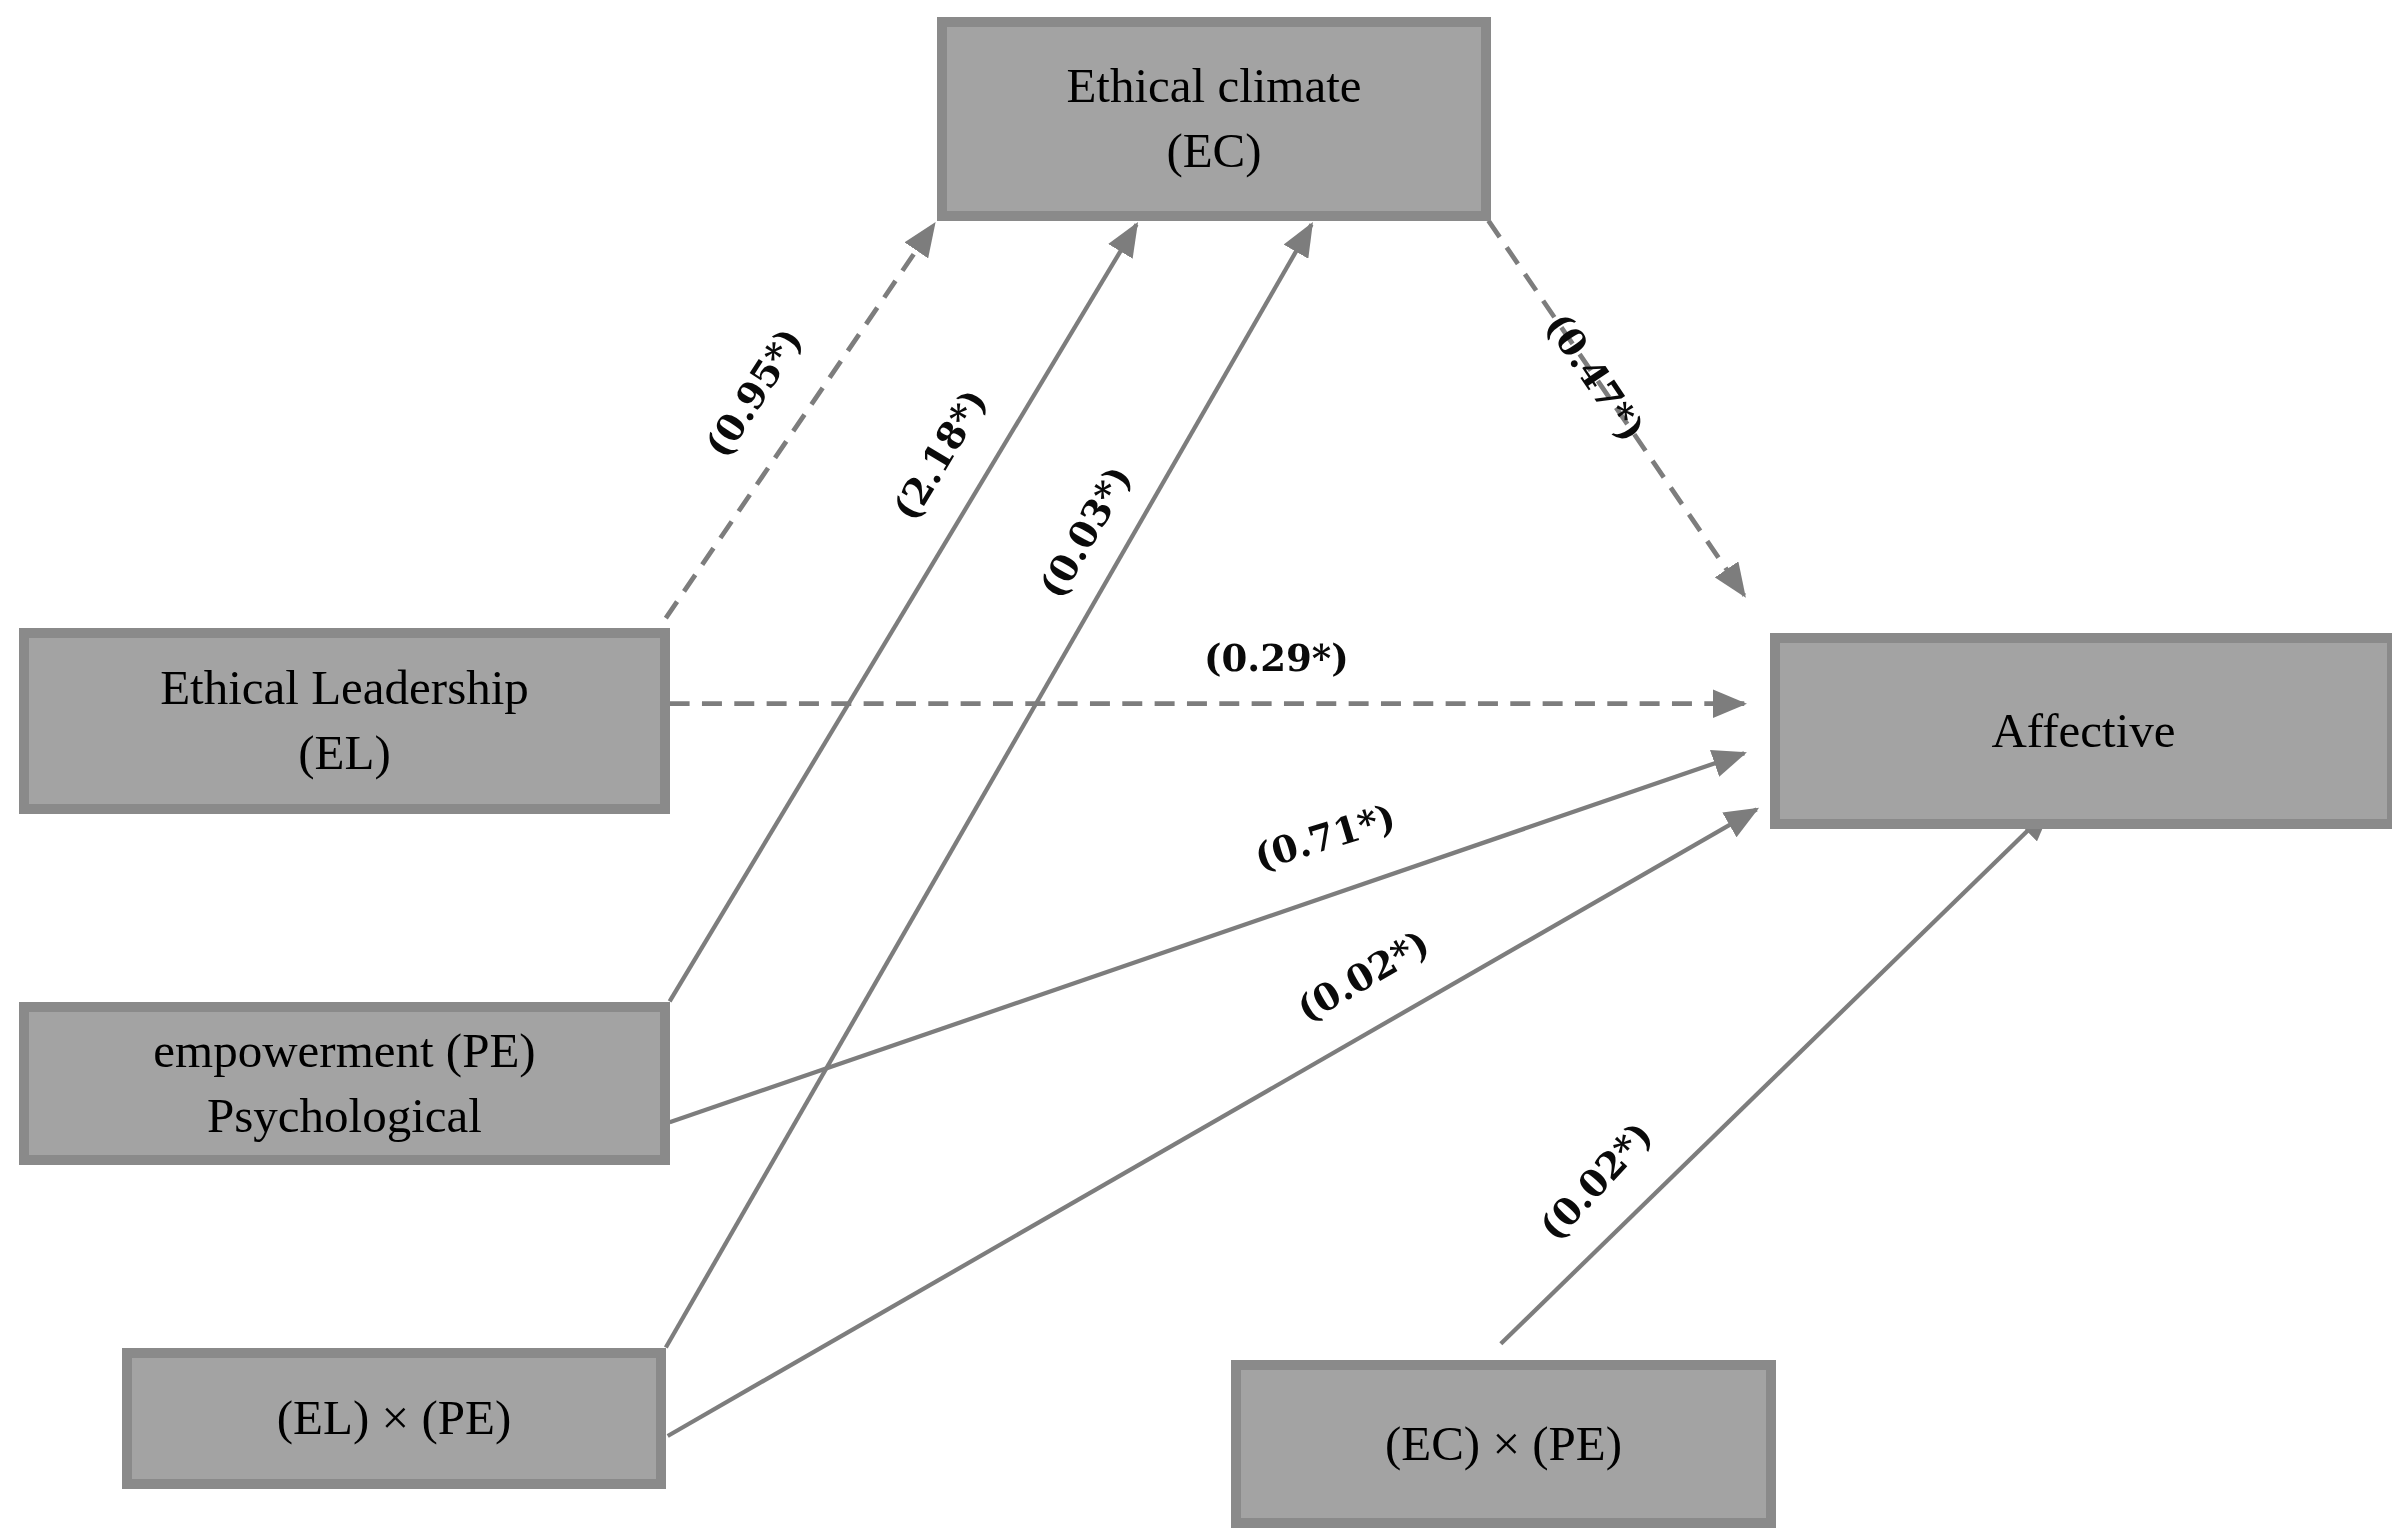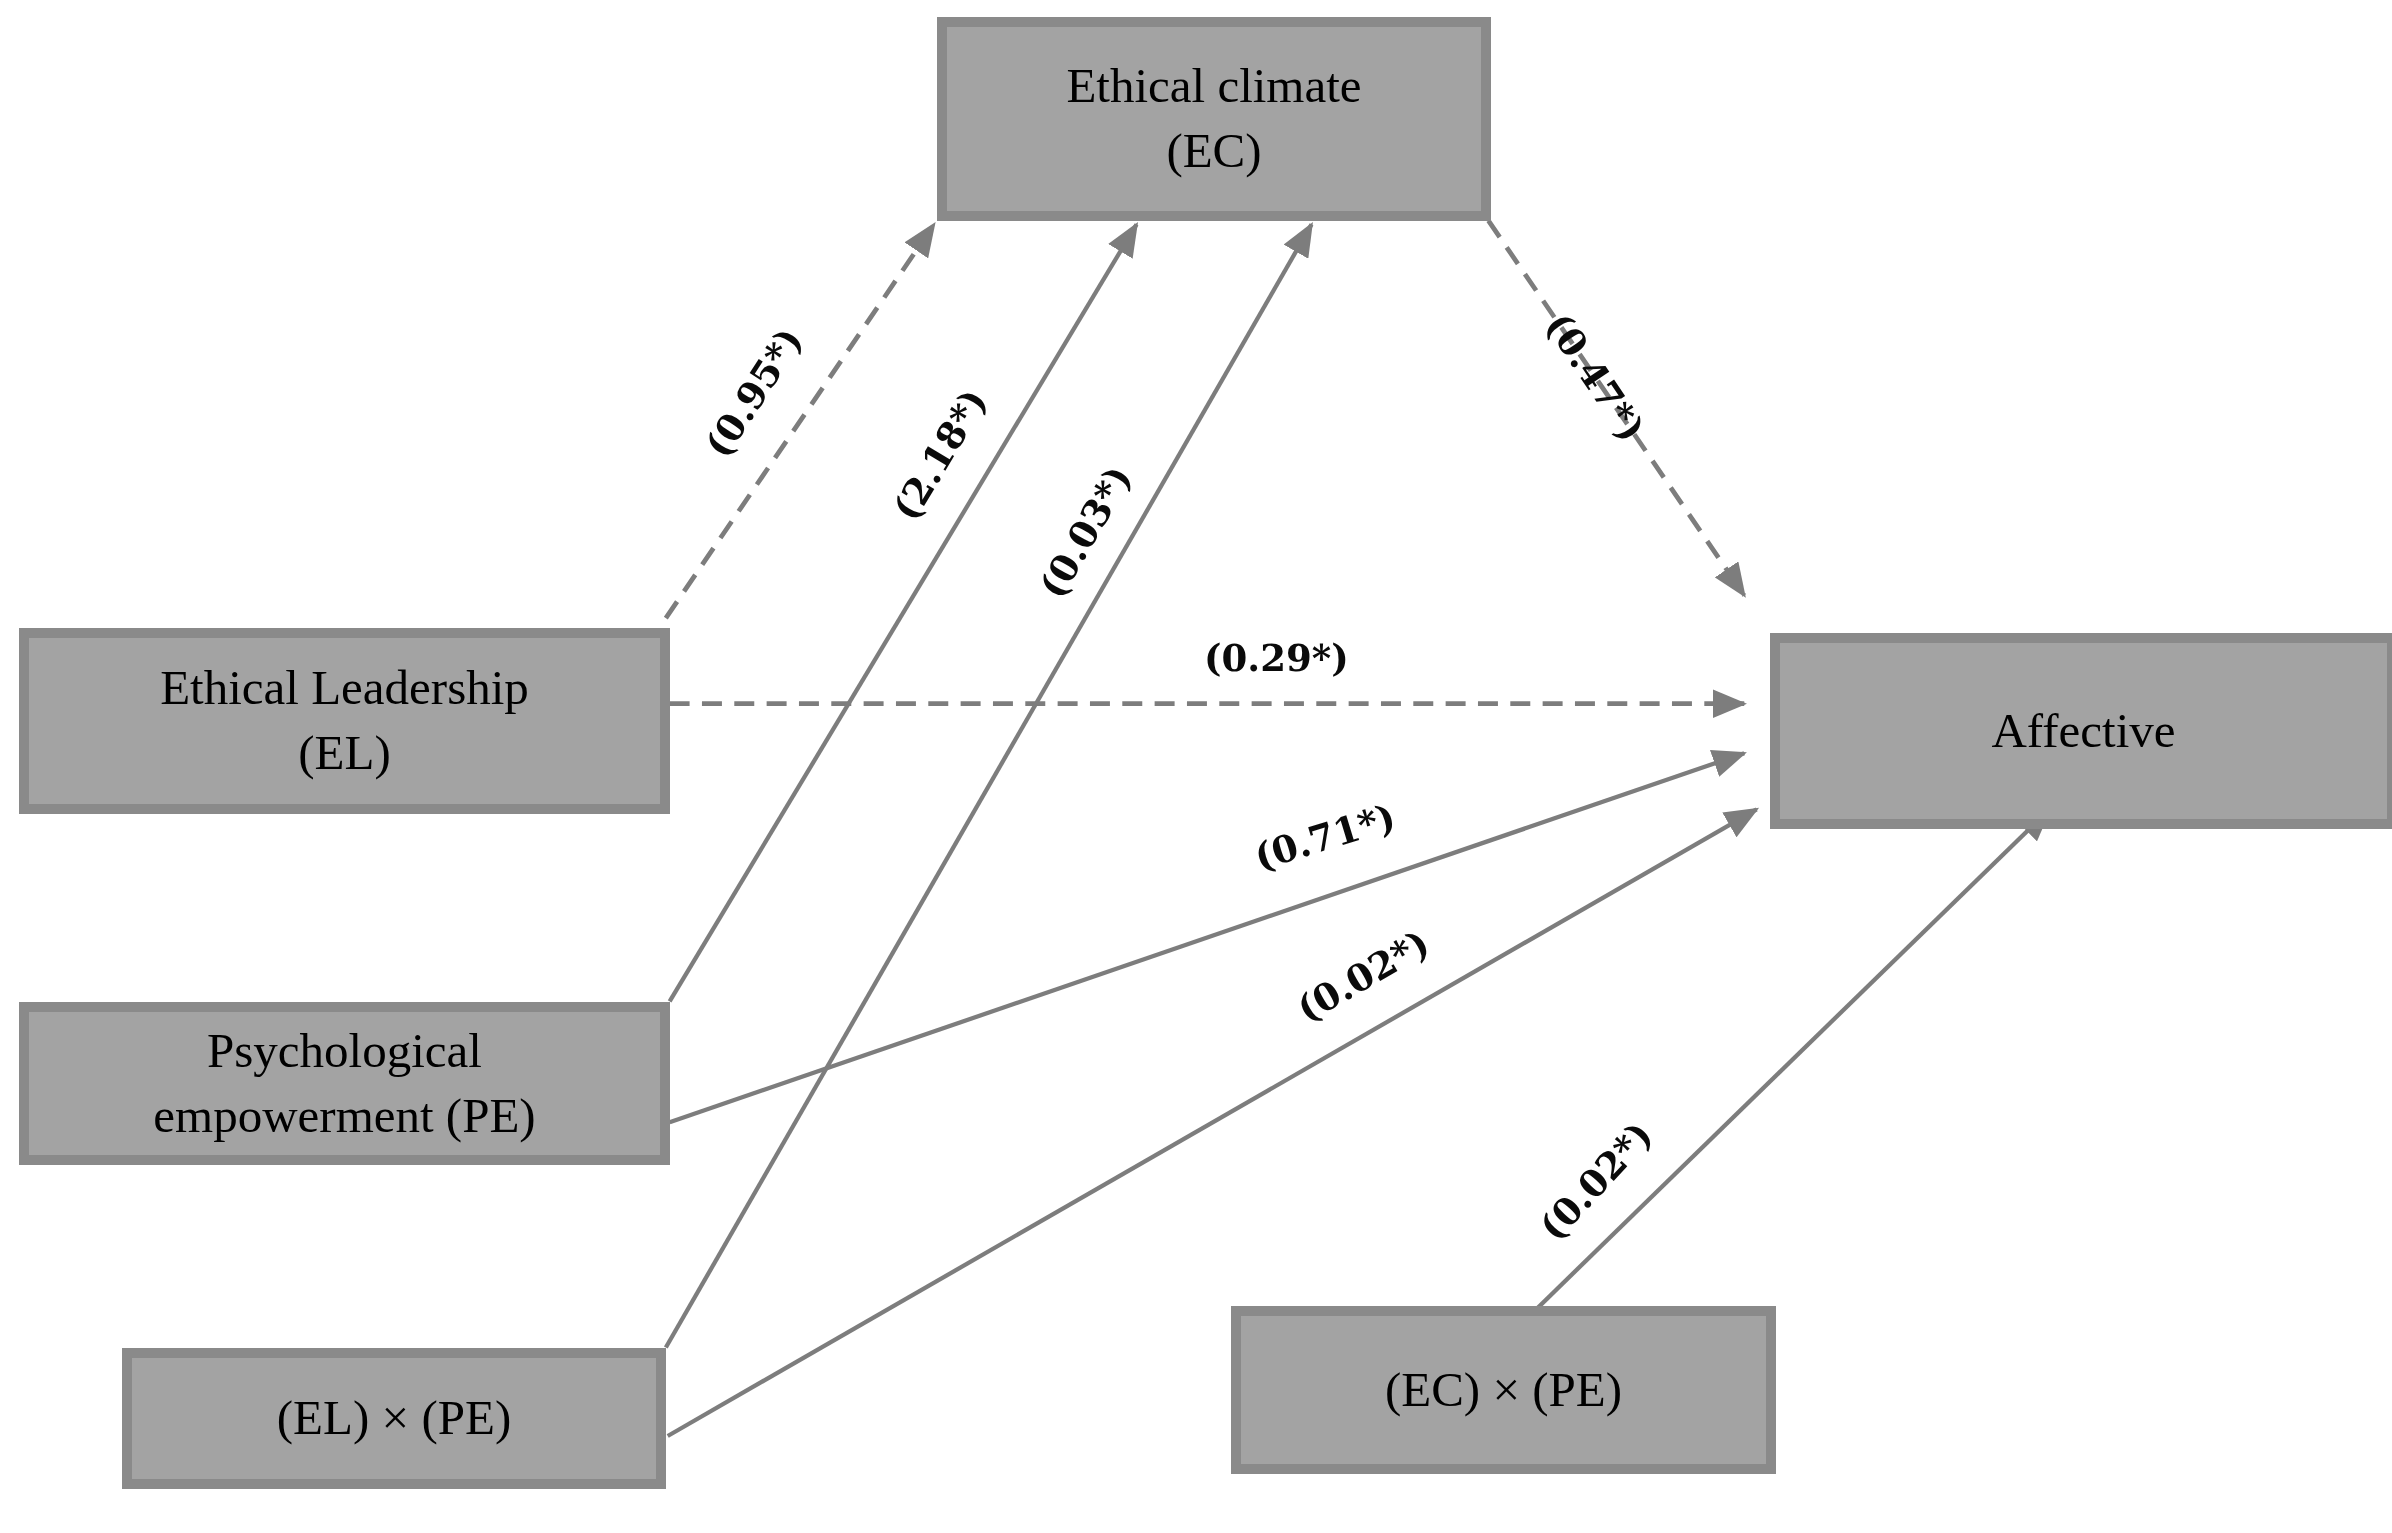--- a/index.html
+++ b/index.html
@@ -51,21 +51,21 @@
   }
   .node span { display: block; }
   .node span:empty { display: none; }
 
   
   #box-ec   { left: 937px;  top: 17px;   width: 554px; height: 204px; }
   #box-el   { left: 19px;   top: 618px;  width: 651px; height: 186px; margin-top: 10px; }
   #box-ac   { left: 1748px; top: 633px;  width: 627px; height: 196px; margin-left: 22px; }
   #box-pe   { left: 19px;   top: 1002px; width: 651px; height: 163px; }
   #box-elpe { left: 122px;  top: 1348px; width: 544px; height: 141px; }
-  #box-ecpe { left: 1231px; top: 1306px; width: 545px; height: 168px; }
+  #box-ecpe { left: 1231px; top: 1360px; width: 545px; height: 168px; }
 </style>
 </head>
 <body>
 
 <div id="canvas">
 
   <svg id="wires" viewBox="0 0 2515 1612" xmlns="http://www.w3.org/2000/svg">
     <defs>
       <marker id="arrow" viewBox="0 0 12 10" refX="11" refY="5" markerWidth="36" markerHeight="30" markerUnits="userSpaceOnUse" orient="auto">
         <path d="M0,0 L12,5 L0,10 z" fill="#7d7d7d"></path>
@@ -106,22 +106,22 @@
   <div class="node" id="box-el">
     <span>Ethical Leadership</span>
     <span>(EL)</span>
   </div>
 
   <div class="node" id="box-ac">
     <span>Affective</span>
   </div>
 
   <div class="node" id="box-pe">
+    <span>empowerment (PE)</span>
     <span>Psychological</span>
-    <span>empowerment (PE)</span>
   </div>
 
   <div class="node" id="box-elpe">
     <span>(EL) × (PE)</span>
 
   </div>
 
   <div class="node" id="box-ecpe">
     <span>(EC) × (PE)</span>
 

